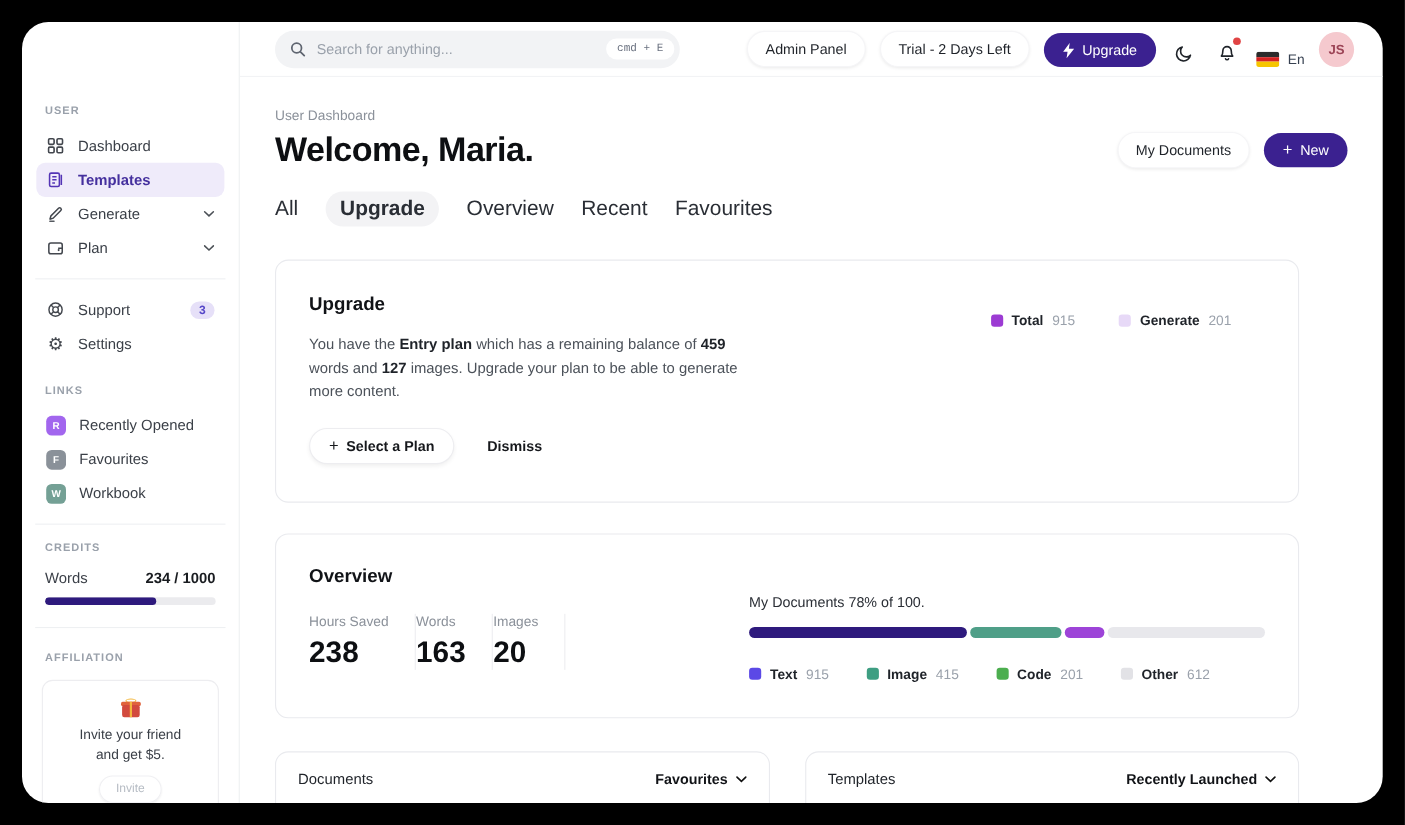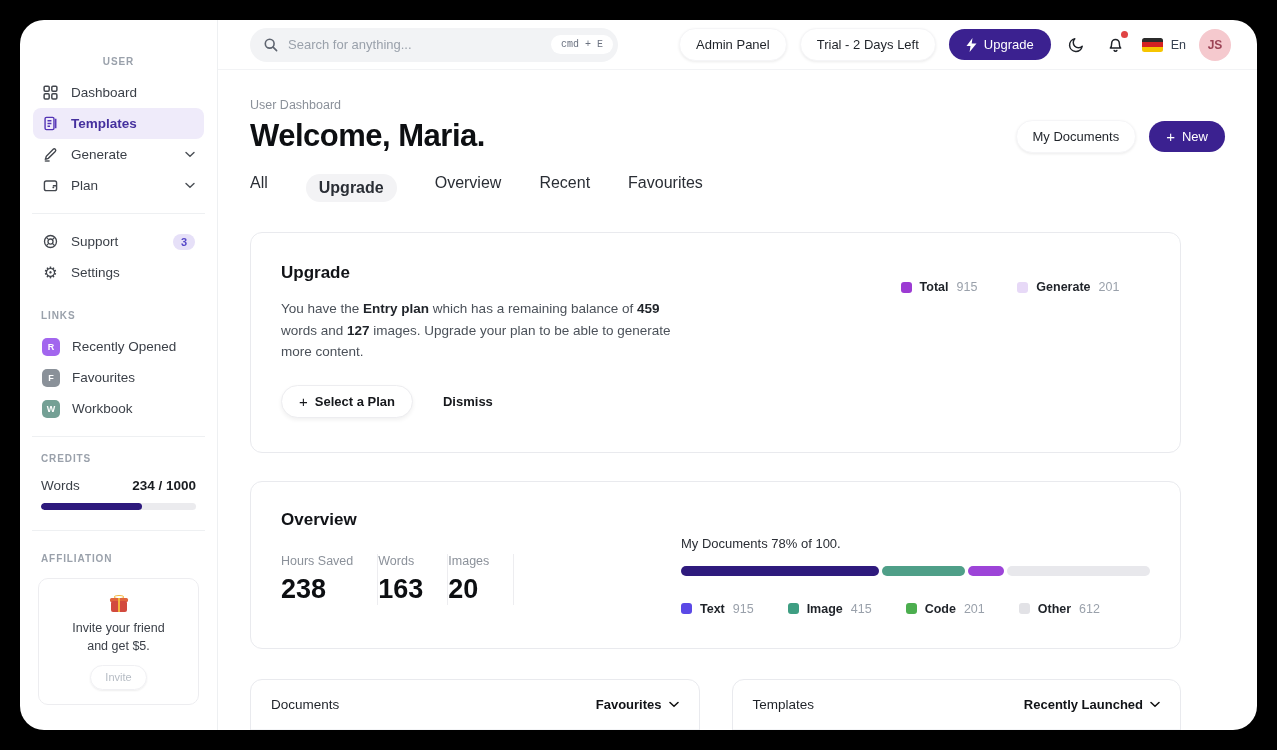--- a/index.html
+++ b/index.html
@@ -2,21 +2,21 @@
 <html><head>
 <meta charset="utf-8">
 <style>
   * { margin:0; padding:0; box-sizing:border-box; }
   html,body { width:1277px; height:750px; background:#000; font-family:"Liberation Sans", sans-serif; overflow:hidden; }
   .app { position:absolute; left:20px; top:20px; width:1237px; height:710px; background:#fff; border-radius:24px; overflow:hidden; display:flex; }
 
   
   .sidebar { width:198px; flex:0 0 198px; border-right:1px solid #eef0f2; padding:0 13px; }
   .side-label { font-size:10px; font-weight:700; letter-spacing:.09em; color:#9aa1ab; margin:22px 8px 10px; }
-  .side-label.first { margin-top:36px;text-align:center; }
+  .side-label.first { margin-top:76px; }
   .nav-item { display:flex; align-items:center; gap:12px; height:31px; padding:0 9px; border-radius:8px; color:#3a3f47; font-size:13.5px; cursor:pointer; }
   .nav-item .ni-ic { width:17px; display:flex; justify-content:center; color:#43474e; }
   .nav-item.active { background:#efebfa; color:#45309e; font-weight:700; }
   .nav-item.active .ni-ic { color:#5334b5; }
   .chev { margin-left:auto; color:#4b5056; display:flex; }
   .badge { margin-left:auto; background:#e6e0f8; color:#5546c8; font-size:11px; font-weight:600; padding:2px 8px; border-radius:99px; }
   .side-div { height:1px; background:#eef0f2; margin:12px -1px; }
   .link-sq { width:18px; height:18px; border-radius:5px; color:#fff; font-size:9px; font-weight:700; display:grid; place-items:center; }
   .gear-glyph { font-family:"DejaVu Sans", sans-serif; font-size:16px; line-height:1; }
   .credits-row { display:flex; justify-content:space-between; align-items:center; padding:0 8px; margin:14px 0 10px; font-size:13.5px; color:#3a3f47; }
@@ -31,37 +31,37 @@
   .gift .bow { position:absolute; left:4px; top:0; width:10px; height:4px; border:1.5px solid #f3b73c; border-radius:50%; background:transparent; }
   .invite-btn { display:inline-block; margin-top:10px; padding:4px 14px; border:1px solid #f0f0f3; border-radius:99px; box-shadow:0 1px 2px rgba(0,0,0,.07); color:#b6bcc4; font-size:11px; cursor:pointer; }
 
   
   .main { flex:1; display:flex; flex-direction:column; min-width:0; }
   .topbar { height:50px; flex:0 0 50px; display:flex; align-items:center; padding:0 26px 0 32px; border-bottom:1px solid #f2f3f5; }
   .search { width:368px; height:34px; background:#f2f3f5; border-radius:99px; display:flex; align-items:center; gap:9px; padding:0 5px 0 13px; }
   .search input { flex:1; border:0; outline:0; background:transparent; font-size:13px; color:#3a3f47; font-family:"Liberation Sans", sans-serif; }
   .search input::placeholder { color:#9aa1ab; }
   .kbd { background:#fff; border-radius:99px; padding:4px 10px; font-family:"Liberation Mono", monospace; font-size:10px; color:#6b7280; }
-  .tb-right { margin-left:auto; display:flex; align-items:center; gap:13px; }
+  .tb-right { margin-left:auto; display:flex; align-items:flex-end; gap:13px; }
   .pill-btn { background:#fff; border:1px solid #f5f5f7; box-shadow:0 1px 3px rgba(0,0,0,.08); border-radius:99px; padding:8px 16px; font-size:13px; font-weight:500; color:#1f2329; cursor:pointer; white-space:nowrap; }
   .btn-primary { background:#3b2190; color:#fff; border:0; border-radius:99px; padding:8px 17px; font-size:13px; font-weight:500; display:flex; align-items:center; gap:7px; cursor:pointer; }
   .icon-btn { display:flex; align-items:center; justify-content:center; width:26px; height:26px; cursor:pointer; position:relative; }
   .dot { position:absolute; top:-1px; right:1px; width:7px; height:7px; border-radius:50%; background:#e04444; }
   .flag { width:21px; height:14px; border-radius:2.5px; overflow:hidden; display:flex; flex-direction:column; cursor:pointer; }
   .flag div { flex:1; }
   .f1{background:#2b2b2b;} .f2{background:#d42222;} .f3{background:#f6c500;}
   .lang { font-size:12.5px; color:#374151; }
   .avatar { width:32px; height:32px; border-radius:50%; background:#f5c9ce; color:#9c4456; font-size:12px; font-weight:700; display:grid; place-items:center; cursor:pointer; }
 
   .content { flex:1; padding:0 32px; overflow:hidden; }
   .breadcrumb { margin-top:28px; font-size:12.5px; color:#8b919a; }
   .head-row { display:flex; align-items:center; margin-top:6px; }
   .page-title { font-size:31px; font-weight:800; letter-spacing:-.5px; color:#0d0f12; flex:1; }
   .head-actions { display:flex; align-items:center; gap:13px; }
-  .tabs { display:flex; align-items:flex-start; gap:38px; margin-top:20px; font-size:16px; color:#2a2e35; }
+  .tabs { display:flex; align-items:center; gap:25px; margin-top:20px; font-size:19px; color:#2a2e35; }
   .tab { cursor:pointer; }
   .tab.active { background:#f3f3f5; border-radius:99px; padding:5px 13px; font-weight:700; }
 
   .card { border:1px solid #e9eaee; border-radius:12px; margin-right:44px; background:#fff; }
   .upgrade-card { margin-top:30px; padding:30px 30px 34px; display:flex; justify-content:space-between; }
   .uc-left { width:400px; }
   .card-h { font-size:17px; font-weight:700; color:#111317; }
   .uc-text { margin-top:15px; font-size:13.5px; line-height:1.6; color:#4b5159; }
   .uc-text b { color:#1f2329; }
   .uc-actions { margin-top:22px; display:flex; align-items:center; gap:30px; }

